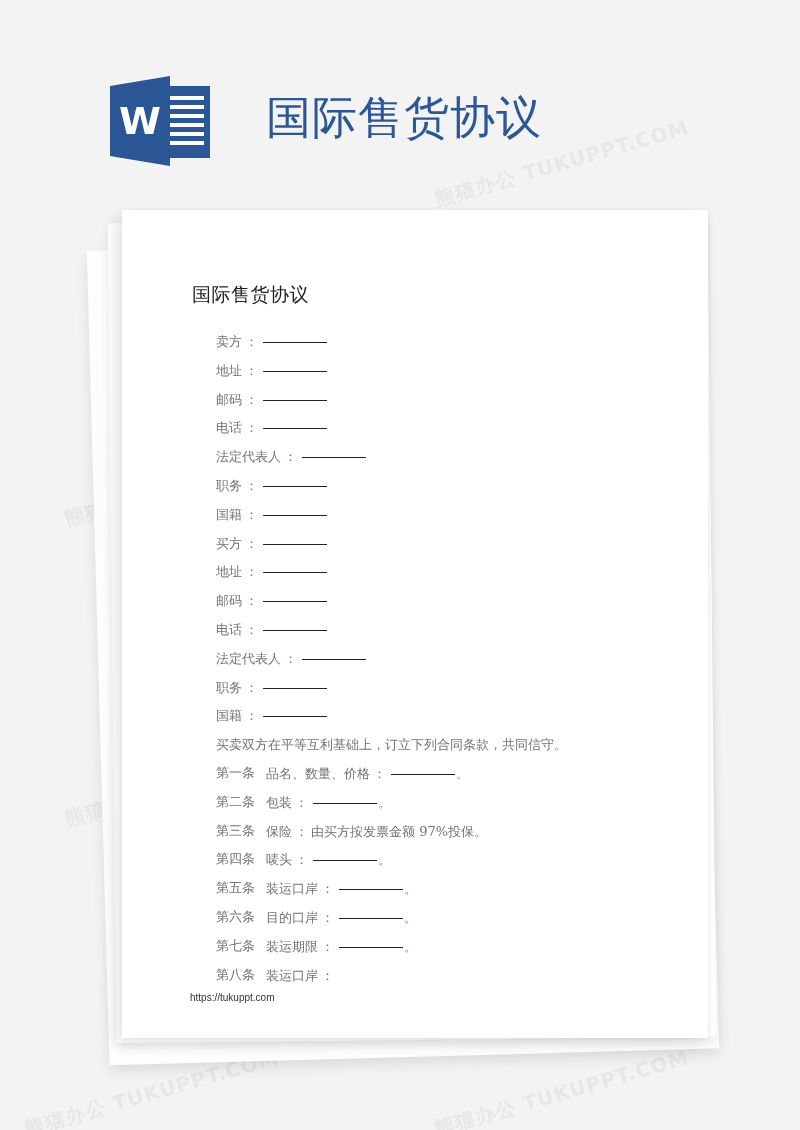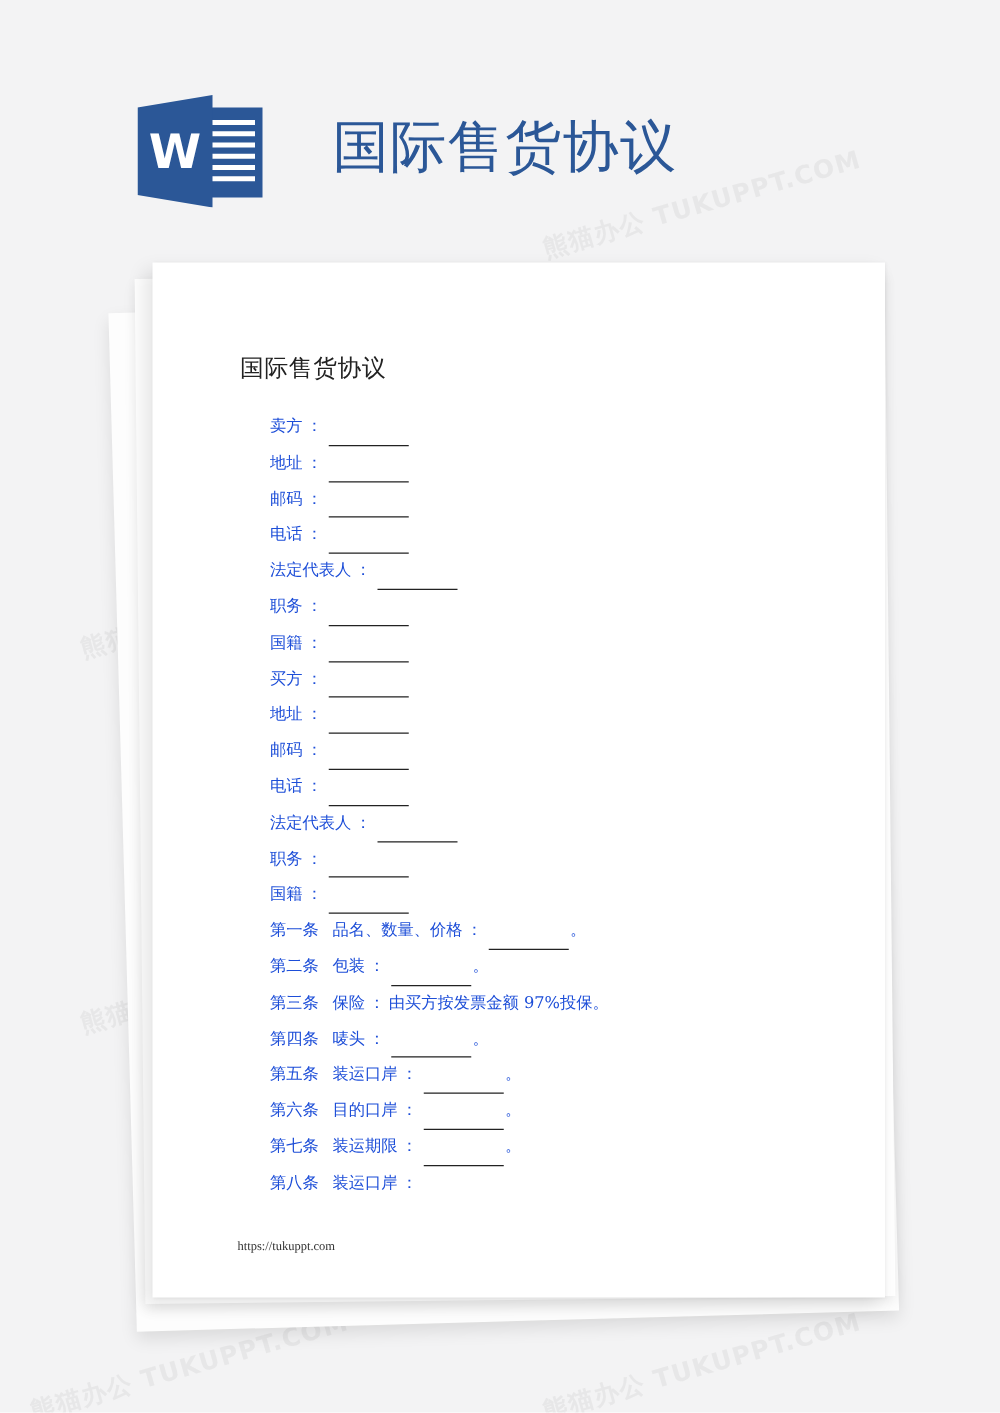--- a/index.html
+++ b/index.html
@@ -68,40 +68,40 @@
       letter-spacing: 0.5px;
     }
     .fields {
       position: absolute;
       left: 94px; top: 118px;
     }
     .line {
       height: 28.8px;
       line-height: 28.8px;
       font-size: 13px;
-      color: #1d4ed8;
+      color: #737373;
       white-space: nowrap;
       display: flex;
-      align-items: flex-end;
+      align-items: flex-start;
     }
     .blank {
       display: inline-block;
       border-bottom: 1.6px solid #222;
       height: 14px;
       margin-left: 2px;
       vertical-align: middle;
     }
     .blank.w64 { width: 64px; }
     .colon { margin: 0 3px; }
     .art-num { display: inline-block; width: 50px; font-family: Liberation Mono, monospace; }
     .period { font-size: 13px; margin-left: 1px; }
     .footer-url {
       position: absolute;
       left: 68px; top: 782px;
-      font-family: Liberation Serif, serif;
+      font-family: Liberation Sans, sans-serif;
       font-size: 10px;
       color: #333;
     }
     
     .wm {
       position: absolute;
       font-family: "DejaVu Sans", "Liberation Sans", sans-serif;
       font-size: 20px;
       font-weight: bold;
       color: rgba(200,200,200,0.28);
@@ -212,20 +212,21 @@
         <span>职务</span>
         <span class="colon">：</span>
         <span class="blank w64"></span>
       </div>
     <div class="line">
         <span>国籍</span>
         <span class="colon">：</span>
         <span class="blank w64"></span>
       </div>
 
+    <div class="line">买卖双方在平等互利基础上，订立下列合同条款，共同信守。</div>
 
     <div class="line">
         <span class="art-num">第一条</span>
         <span>品名、数量、价格</span>
         <span class="colon">：</span>
         <span class="blank w64"></span>
         <span class="period">。</span>
       </div>
     <div class="line">
         <span class="art-num">第二条</span>

